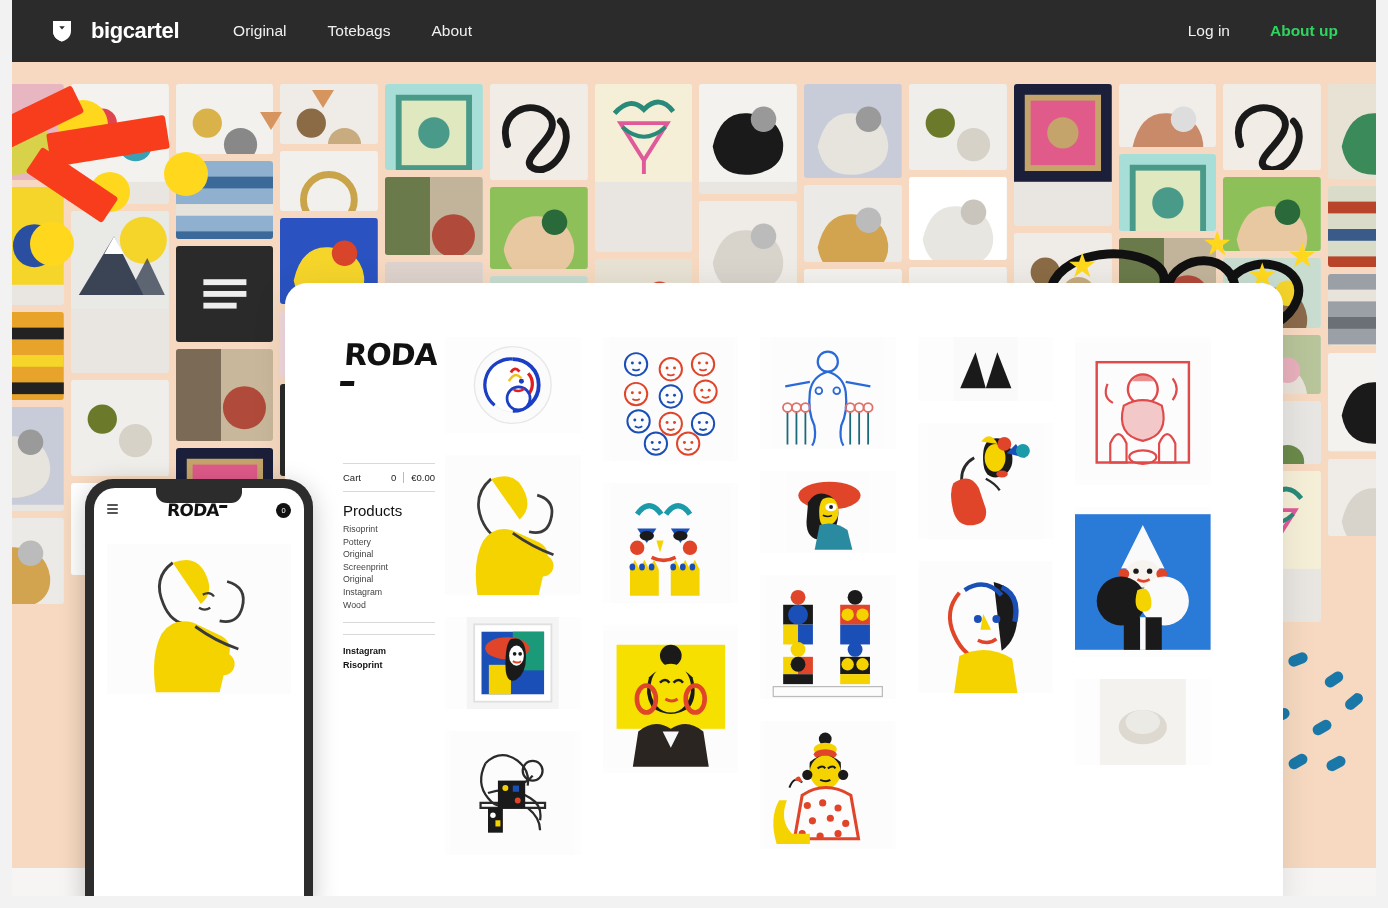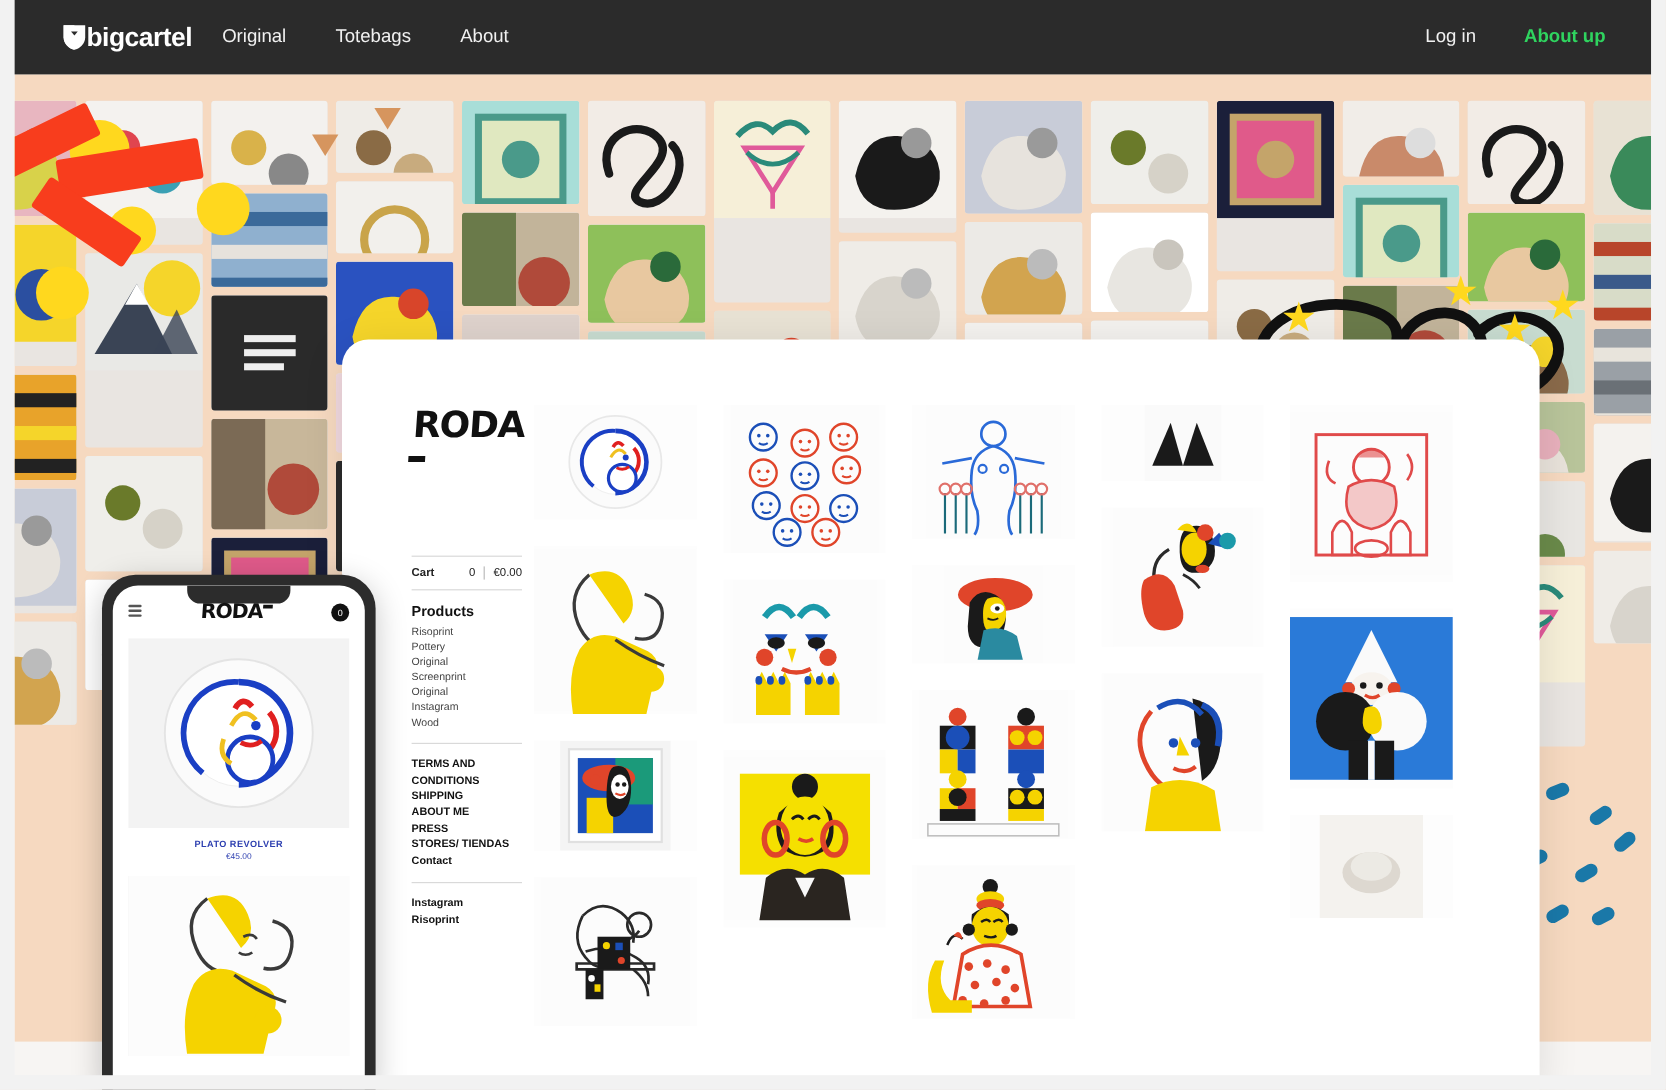--- a/index.html
+++ b/index.html
@@ -72,21 +72,21 @@
   }
 
   
   .navbar {
     position: absolute; left: 12px; top: 0; width: 1364px; height: 62px;
     background: #2b2b2b;
     display: flex; align-items: center;
     padding: 0 38px 0 40px;
     z-index: 40;
   }
-  .brand { display: flex; align-items: center; gap: 0; margin-right: 25px; }
+  .brand { display: flex; align-items: center; gap: 19px; margin-right: 54px; }
   .brand-mark { width: 20px; height: 22px; display: block; }
   .brand-text { color: #ffffff; font-size: 22px; font-weight: bold; letter-spacing: -.4px; }
   .nav-links { display: flex; align-items: center; gap: 41px; }
   .nav-link { color: #f0f0f0; font-size: 15.5px; text-decoration: none; cursor: pointer; }
   .nav-right { margin-left: auto; display: flex; align-items: center; gap: 40px; }
   .nav-login { color: #f0f0f0; font-size: 15.5px; cursor: pointer; }
   .nav-signup { color: #2fd45f; font-size: 15.5px; font-weight: bold; cursor: pointer; }
 
   
   .tablet {
@@ -115,25 +115,25 @@
     margin-bottom: 6px;
   }
   .store-logo .tail { display: inline-block; width: 14px; height: 5px; background: #111; vertical-align: 14px; margin-left: -2px; }
   .sb-rule { border-top: 1px solid #d9d9d9; margin: 56px 0 0 0; }
   .cart-row {
     display: flex; align-items: center;
     font-size: 9.5px; color: #222;
     padding: 8px 0 8px 0;
     border-bottom: 1px solid #d9d9d9;
   }
-  .cart-label { font-weight: bold; }
+  .cart-label { font-weight: normal; }
   .cart-qty { margin-left: auto; padding-right: 7px; border-right: 1px solid #bbb; }
   .cart-total { padding-left: 7px; }
   .nav-group { padding-top: 10px; }
-  .nav-head { font-size: 12px; font-weight: bold; color: #111; margin-bottom: 4px; }
+  .nav-head { font-size: 15px; font-weight: normal; color: #111; margin-bottom: 4px; }
   .nav-item { font-size: 8.8px; color: #444; line-height: 12.6px; cursor: pointer; }
   .nav-sep { border-top: 1px solid #d9d9d9; margin: 11px 0 10px 0; }
   .nav-item-caps { font-size: 9px; font-weight: bold; color: #111; line-height: 13.4px; cursor: pointer; }
   .nav-item-social { font-size: 9px; font-weight: bold; color: #111; line-height: 13.6px; cursor: pointer; }
 
   .store-grid {
     flex: 1;
     padding-right: 72px;
     column-count: 5;
     column-gap: 22px;
@@ -815,29 +815,20 @@
           <div class="nav-item">Pottery</div>
           <div class="nav-item">Original</div>
           <div class="nav-item">Screenprint</div>
           <div class="nav-item">Original</div>
           <div class="nav-item">Instagram</div>
           <div class="nav-item">Wood</div>
         </div>
 
         <div class="nav-sep"></div>
 
-        <div>
-          <div class="nav-item-caps">TERMS AND</div>
-          <div class="nav-item-caps">CONDITIONS</div>
-          <div class="nav-item-caps">SHIPPING</div>
-          <div class="nav-item-caps">ABOUT ME</div>
-          <div class="nav-item-caps">PRESS</div>
-          <div class="nav-item-caps">STORES/ TIENDAS</div>
-          <div class="nav-item-caps">Contact</div>
-        </div>
 
         <div class="nav-sep"></div>
 
         <div>
           <div class="nav-item-social">Instagram</div>
           <div class="nav-item-social">Risoprint</div>
         </div>
 
       </div>
 
@@ -1175,39 +1166,20 @@
           <span></span>
             <span></span>
             <span></span>
         </div>
         <div class="phone-logo">
           <span>RODA</span><span class="tail"></span>
         </div>
         <div class="cart-bubble">0</div>
       </div>
 
-      <div class="phone-prod">
-        <div class="phone-prod-img">
-          <svg viewBox="0 0 200 200" width="100%" height="100%" preserveAspectRatio="xMidYMid meet">
-            <circle cx="100" cy="100" r="78" fill="#fbfbfb" stroke="#e4e4e4" stroke-width="2"></circle>
-            <circle cx="100" cy="100" r="56" fill="#ffffff" stroke="#ededed" stroke-width="1"></circle>
-            <path d="M100 46 A54 54 0 0 1 100 154" fill="none" stroke="#1a3fc4" stroke-width="7"></path>
-            <path d="M100 46 A54 54 0 0 0 62 142" fill="none" stroke="#1a3fc4" stroke-width="6"></path>
-            <path d="M132 78 A30 30 0 0 1 132 118" fill="none" stroke="#e02020" stroke-width="6"></path>
-            <circle cx="112" cy="128" r="24" fill="#ffffff" stroke="#1a3fc4" stroke-width="5"></circle>
-            <path d="M92 92 q12 -22 26 -6" fill="none" stroke="#f0c020" stroke-width="5"></path>
-            <path d="M96 74 q8 -14 18 -2" fill="none" stroke="#e02020" stroke-width="6"></path>
-            <circle cx="118" cy="92" r="5" fill="#1a3fc4"></circle>
-            <path d="M102 110 q12 6 22 -2" stroke="#e02020" stroke-width="5" fill="none"></path>
-            <path d="M84 106 q-6 18 8 26" fill="none" stroke="#f0c020" stroke-width="5"></path>
-          </svg>
-        </div>
-        <div class="phone-prod-title">PLATO REVOLVER</div>
-        <div class="phone-prod-price">€45.00</div>
-      </div>
 
       <div class="phone-prod-2">
         <svg viewBox="0 0 200 160" width="100%" height="100%" preserveAspectRatio="xMidYMin slice">
           <rect width="200" height="160" fill="#fcfcfc"></rect>
           <path d="M72 20 q-22 16 -10 44 q8 20 26 22" fill="none" stroke="#3a3a3a" stroke-width="3"></path>
           <path d="M72 20 q26 -10 36 14 q8 18 -6 30" fill="#f5d300"></path>
           <path d="M130 40 q22 6 16 28 q-5 18 -24 14" fill="none" stroke="#3a3a3a" stroke-width="3"></path>
           <path d="M60 96 q12 -18 34 -12 l30 14 q14 8 6 26 l-8 34 h-68 q-6 -38 6 -62 z" fill="#f5d300"></path>
           <path d="M96 88 q22 16 46 24" fill="none" stroke="#3a3a3a" stroke-width="3"></path>
           <circle cx="126" cy="128" r="12" fill="#f5d300"></circle>

